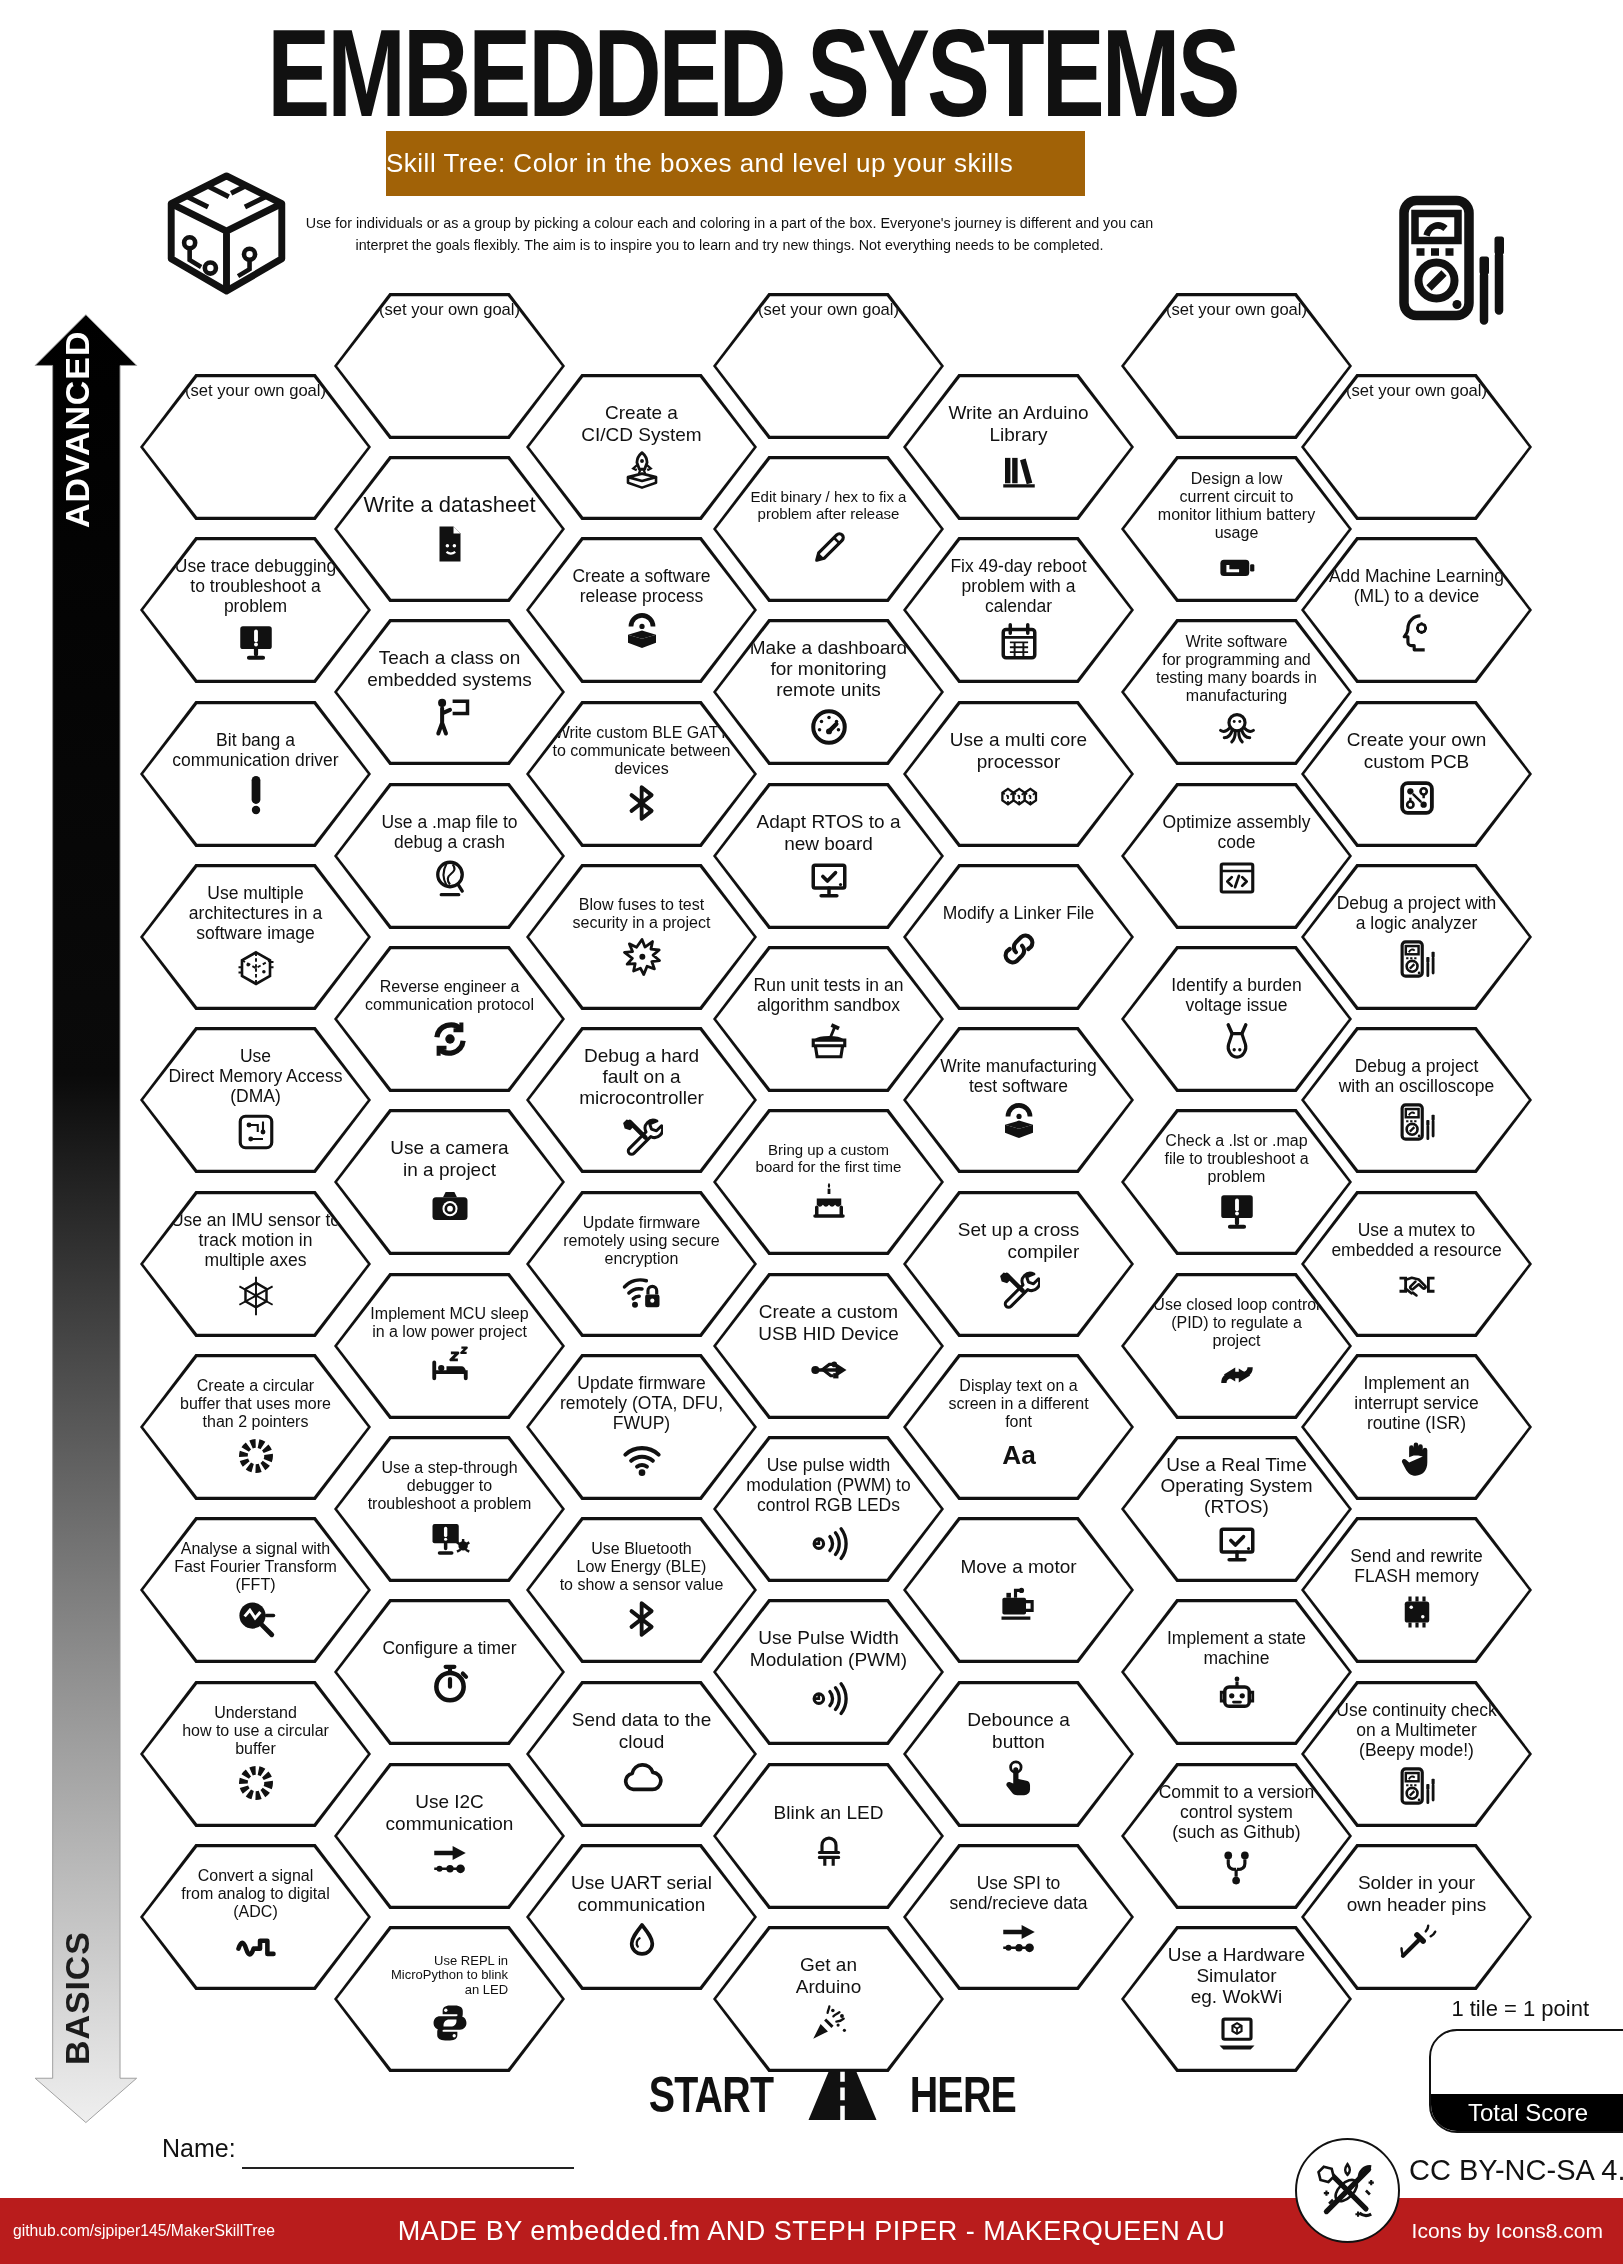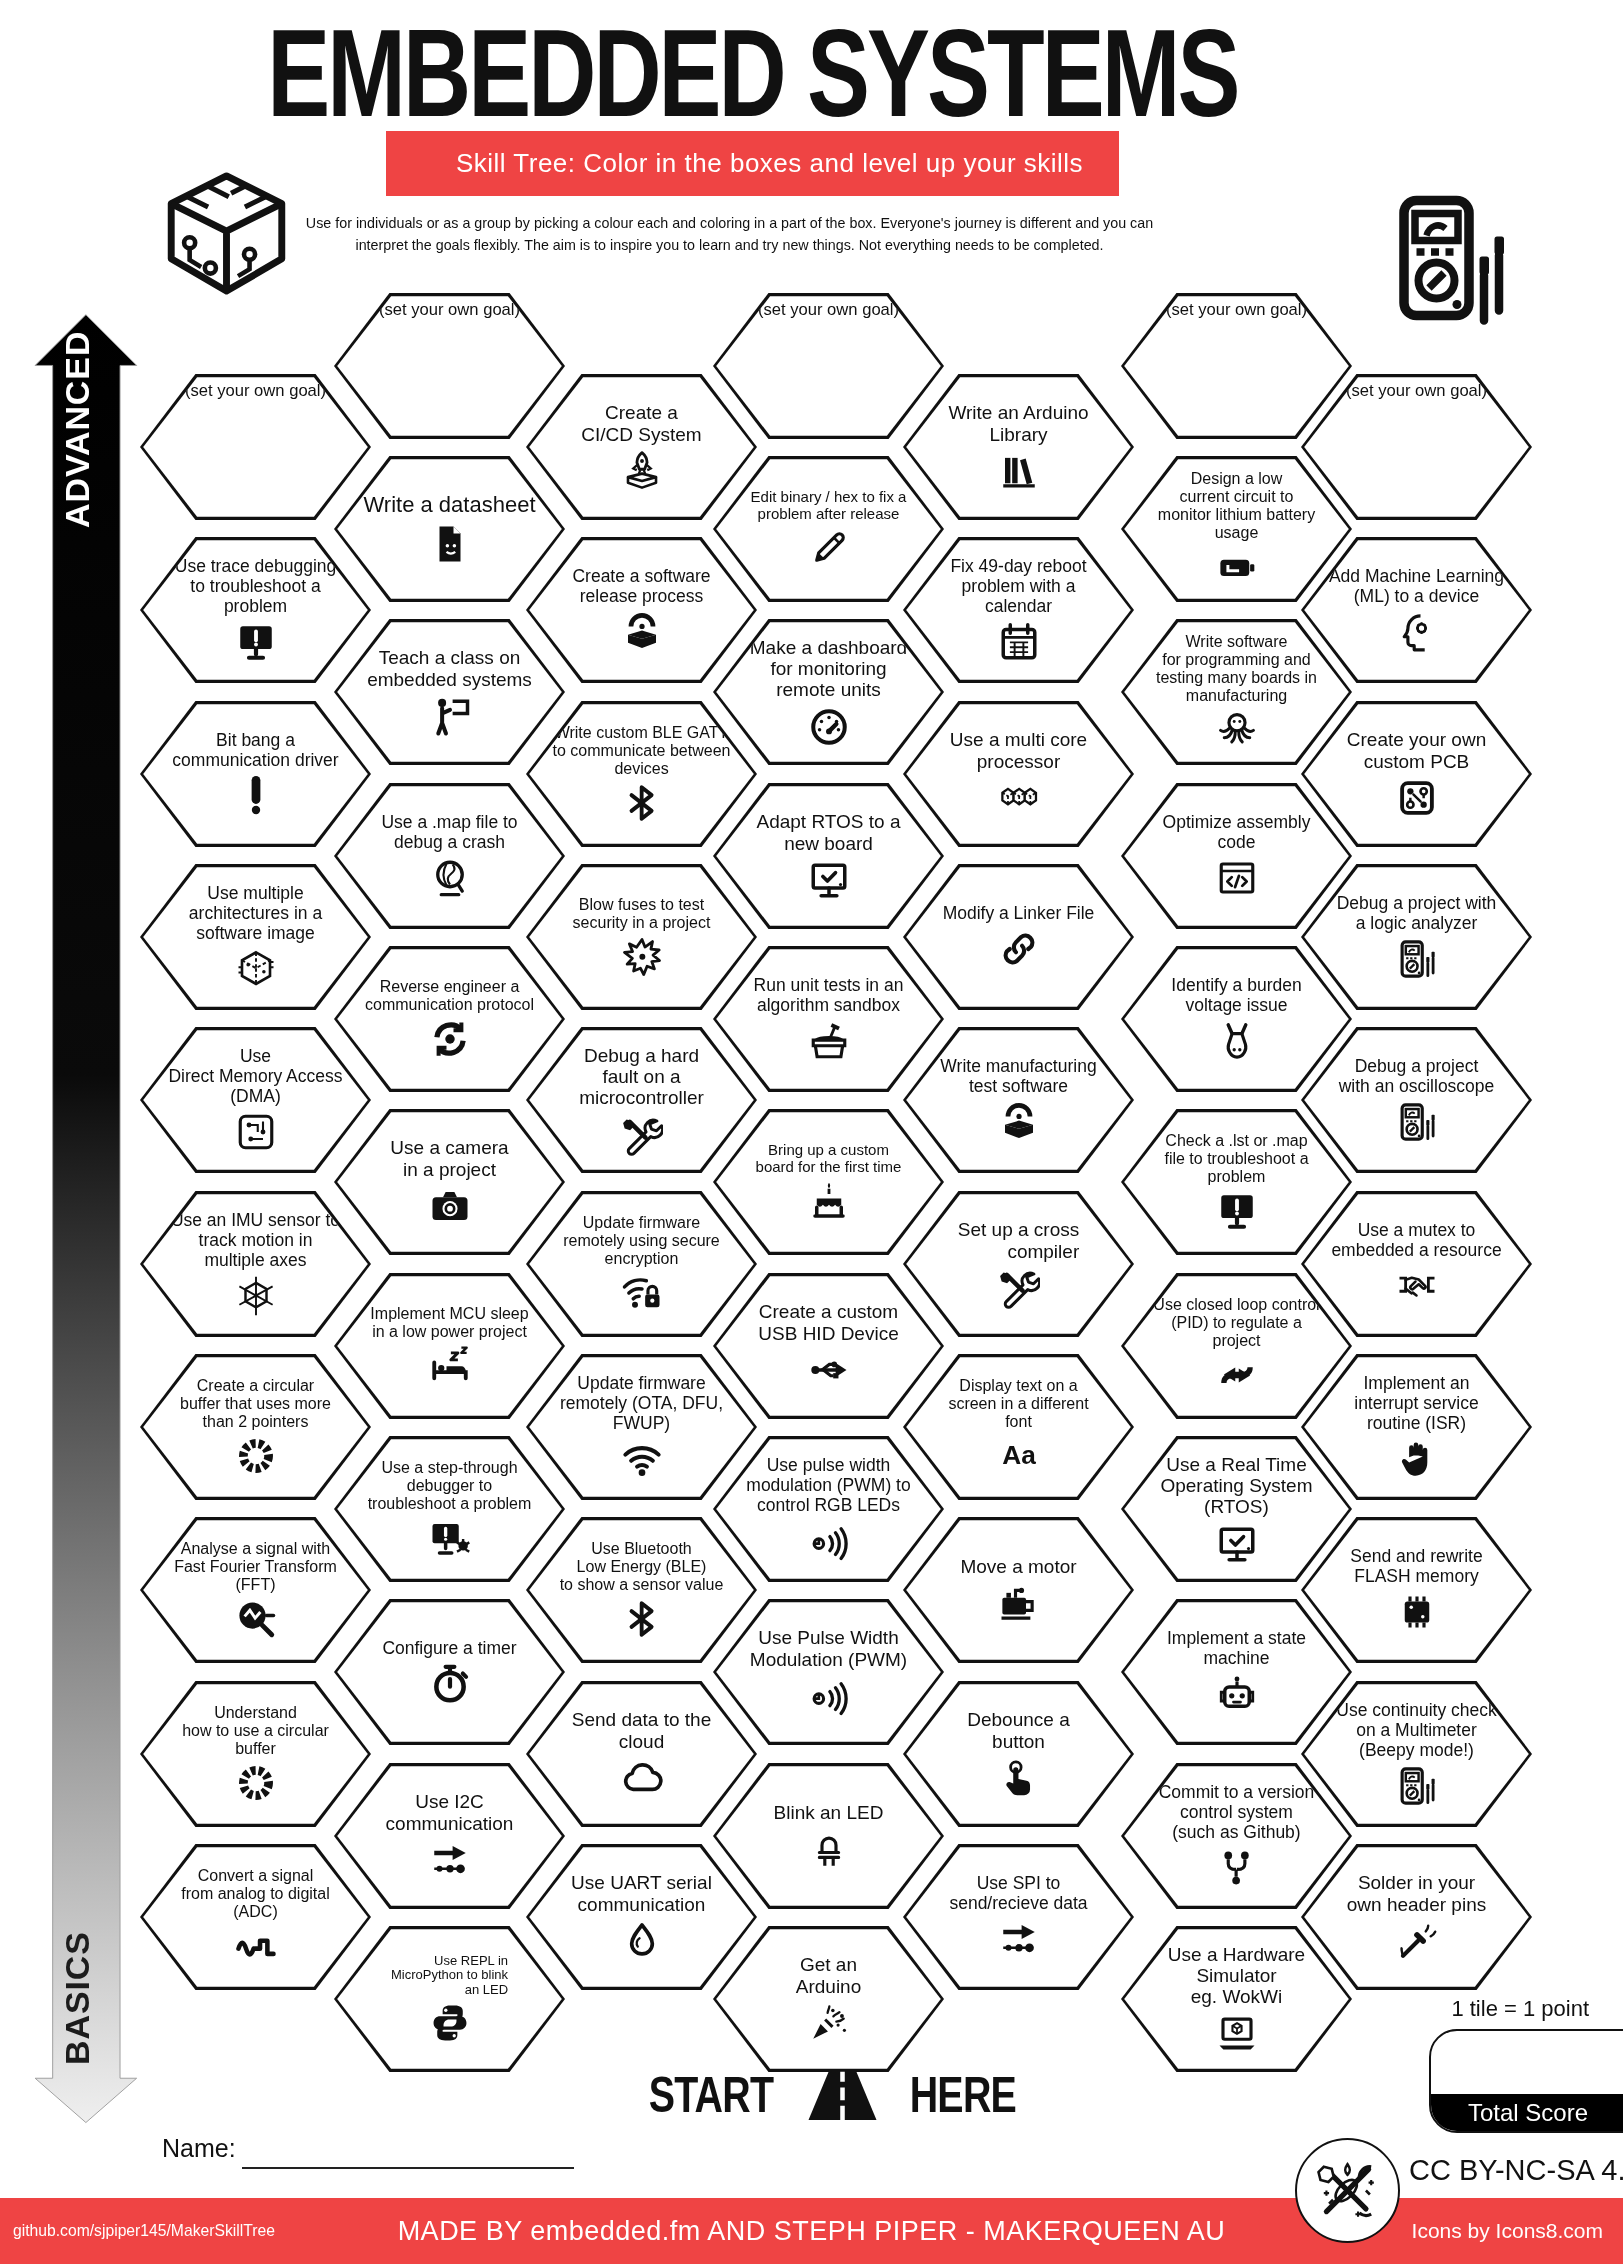--- a/index.html
+++ b/index.html
@@ -2,22 +2,22 @@
 <html style="font-size:14.8px"><head>
 <meta charset="utf-8">
 <style>
   html,body{margin:0;padding:0;background:#fff;}
   .page{position:relative;width:1623px;height:2265px;background:#fff;overflow:hidden;
         font-family:"Liberation Sans",sans-serif;color:#111;}
   
   .title{position:absolute;left:0;top:1.8px;width:1504px;text-align:center;}
   .title span{display:inline-block;font-weight:900;font-size:118px;letter-spacing:-3.7px;
         transform:scale(0.80,1.05);transform-origin:center top;white-space:nowrap;}
-  .subtitle-bar{position:absolute;left:386px;top:131px;width:699px;height:65px;background:#ef4444;
-        display:flex;align-items:center;justify-content:center;padding-left:34px;}
+  .subtitle-bar{position:absolute;left:386px;top:131px;width:699px;height:65px;background:#a16207;
+        display:flex;align-items:center;}
   .subtitle-bar span{color:#fff;font-size:26px;white-space:nowrap;letter-spacing:0.5px;}
   .description{position:absolute;left:291px;top:212px;width:877px;text-align:center;
         font-size:14.3px;line-height:1.55;color:#111;}
   
   .cube-logo{position:absolute;left:155px;top:169px;}
   .meter-logo{position:absolute;left:1389px;top:189px;}
   
   .axis-arrow{position:absolute;left:0;top:0;}
   .axis-label{position:absolute;writing-mode:vertical-rl;transform:rotate(180deg);
         font-weight:bold;letter-spacing:0.9px;}
@@ -45,21 +45,21 @@
   .tile-note{position:absolute;right:34px;top:1996px;font-size:22px;}
   .score-box{position:absolute;left:1429px;top:2029px;width:198px;height:104px;background:#fff;
        border:2.8px solid #111;border-radius:28px 0 0 28px;box-sizing:border-box;overflow:hidden;}
   .score-band{position:absolute;left:0;right:0;bottom:0;height:37px;background:#000;color:#fff;
        display:flex;align-items:center;justify-content:center;font-size:24px;}
   
   .cc-badge{position:absolute;left:1295px;top:2138px;width:105px;height:105px;border-radius:50%;
        border:2.8px solid #111;background:#fff;z-index:5;box-sizing:border-box;
        display:flex;align-items:center;justify-content:center;}
   .cc-text{position:absolute;left:1409px;top:2154px;font-size:29px;white-space:nowrap;}
-  .footer{position:absolute;left:0;top:2198px;width:1623px;height:66px;background:#ef4444;color:#fff;}
+  .footer{position:absolute;left:0;top:2198px;width:1623px;height:66px;background:#b91c1c;color:#fff;}
   .footer .f-left{position:absolute;left:13px;top:0;height:66px;display:flex;align-items:center;font-size:15.7px;}
   .footer .f-center{position:absolute;left:0;width:1623px;top:0;height:66px;display:flex;
        align-items:center;justify-content:center;font-size:27px;letter-spacing:0.5px;}
   .footer .f-right{position:absolute;right:20px;top:0;height:66px;display:flex;align-items:center;font-size:21px;}
   svg{display:block;}
 </style>
 </head>
 <body>
 
 <div class="page">

